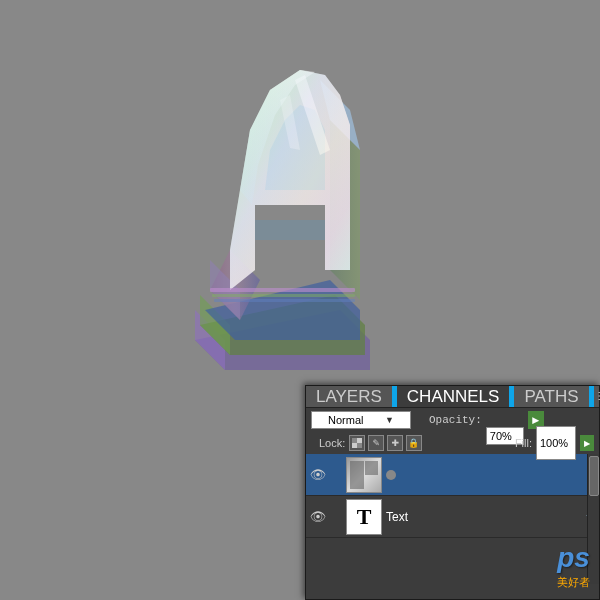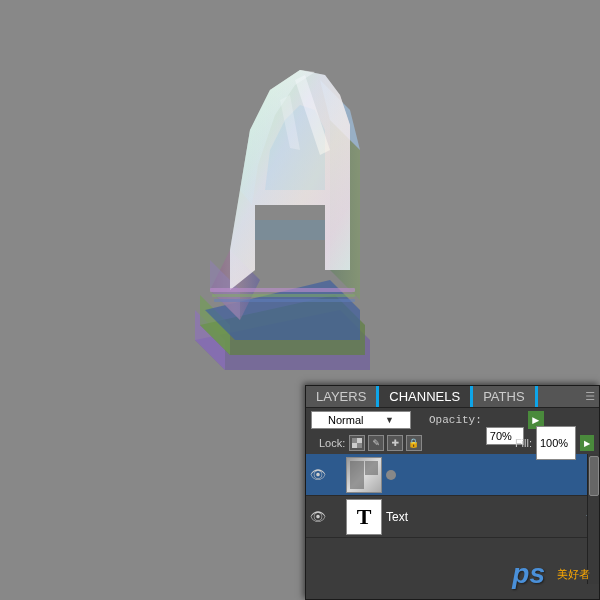--- a/index.html
+++ b/index.html
@@ -53,27 +53,27 @@
       display: flex;
       align-items: stretch;
       background: #555555;
       height: 22px;
       border-bottom: 1px solid #222;
       position: relative;
     }
 
     .tab {
       padding: 0 10px;
-      font-size: 13px;
+      font-size: 17px;
       color: #cccccc;
       display: flex;
       align-items: center;
       cursor: pointer;
       background: #555555;
-      border-right: 3px solid #0ea5e9;
+      border-right: 5px solid #0ea5e9;
     }
 
     .tab.active {
       background: #3c3c3c;
       color: #ffffff;
     }
 
     .panel-tab-icon {
       margin-left: auto;
       color: #aaaaaa;
@@ -329,21 +329,22 @@
       border-radius: 2px;
     }
 
     
     .ps-branding {
       position: absolute;
       bottom: 10px;
       right: 10px;
       display: flex;
       align-items: center;
-      gap: 12px;
+      gap: 1px;
+      flex-direction: column;
     }
 
     .ps-logo {
       font-size: 28px;
       font-weight: bold;
       color: #4a90d9;
       font-style: italic;
       text-shadow: 1px 1px 2px rgba(0,0,0,0.5);
     }
 

